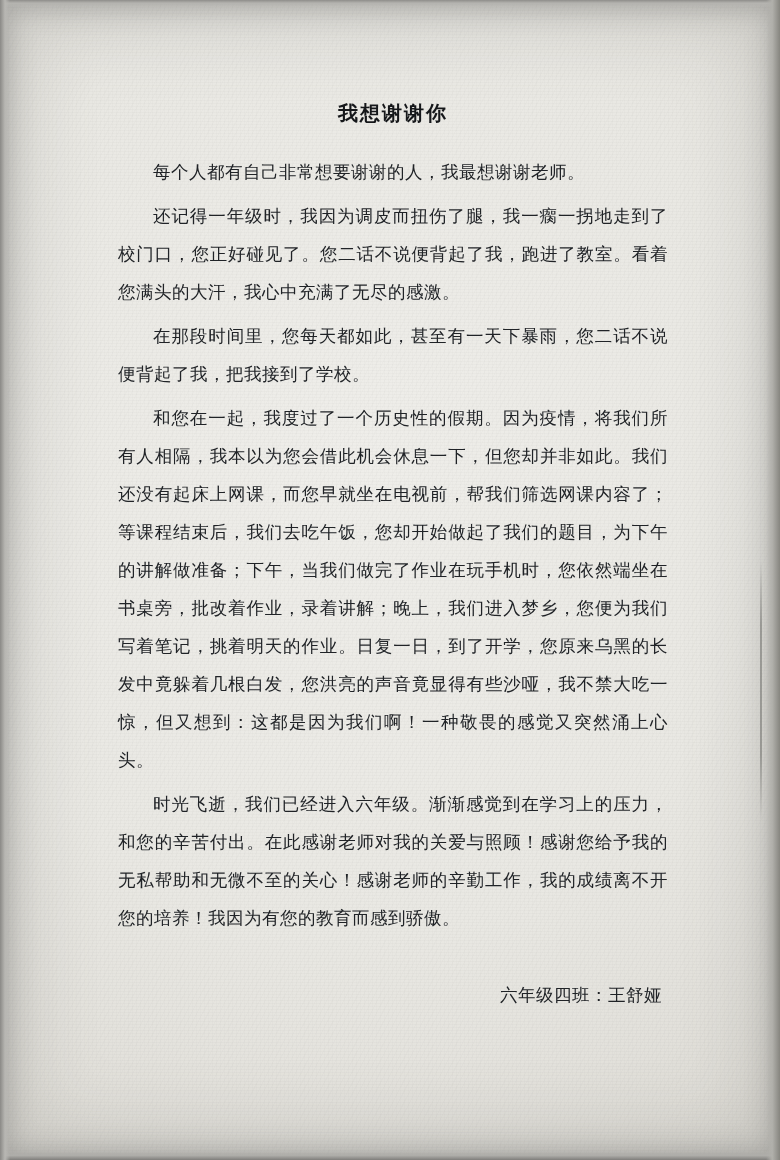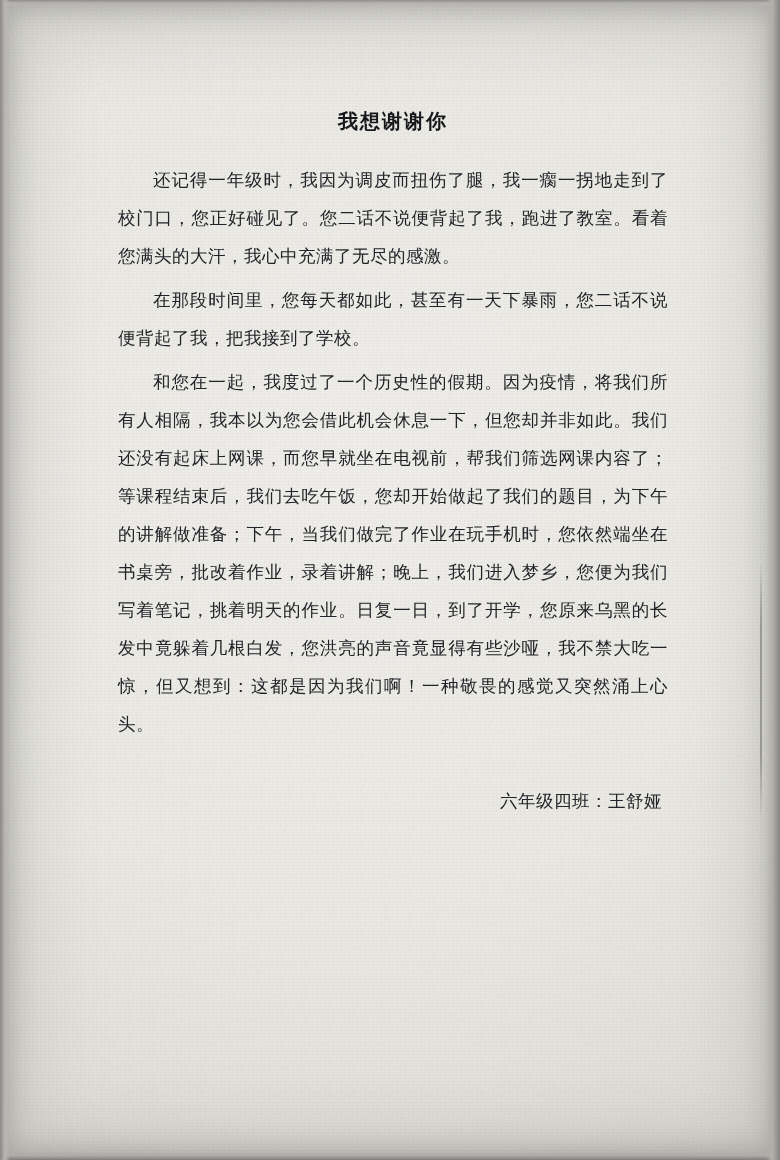--- a/index.html
+++ b/index.html
@@ -63,21 +63,21 @@
   #scan-edges .edge-r { position:absolute; right:0; top:0; width:14px; height:1160px;
     background: linear-gradient(270deg,#86857f 0%, #b1b0ab 55%, rgba(200,199,195,0) 100%); }
   
   #scan-edges .crease { position:absolute; right:18px; top:560px; width:2px; height:260px;
     background: linear-gradient(180deg, rgba(110,110,106,0) 0%, rgba(110,110,106,.55) 25%, rgba(110,110,106,.55) 75%, rgba(110,110,106,0) 100%); }
 
   
   #doc {
     position: absolute;
     left: 0;
-    top: 12px;
+    top: 4px;
     width: 780px;
     height: 1080px;
     box-sizing: border-box;
     padding: 96px 112px 70px 118px;
     color: #1d1f22;
   }
 
   #doc-title {
     text-align: center;
     font-family: "DejaVu Sans", sans-serif;
@@ -110,23 +110,25 @@
     color: #202327;
   }
 </style>
 </head>
 <body>
 
 <div id="page-sheet">
   <div id="doc">
     <h1 id="doc-title">我想谢谢你</h1>
 
+    <p class="para">每个人都有自己非常想要谢谢的人，我最想谢谢老师。</p>
     <p class="para">还记得一年级时，我因为调皮而扭伤了腿，我一瘸一拐地走到了校门口，您正好碰见了。您二话不说便背起了我，跑进了教室。看着您满头的大汗，我心中充满了无尽的感激。</p>
     <p class="para">在那段时间里，您每天都如此，甚至有一天下暴雨，您二话不说便背起了我，把我接到了学校。</p>
     <p class="para">和您在一起，我度过了一个历史性的假期。因为疫情，将我们所有人相隔，我本以为您会借此机会休息一下，但您却并非如此。我们还没有起床上网课，而您早就坐在电视前，帮我们筛选网课内容了；等课程结束后，我们去吃午饭，您却开始做起了我们的题目，为下午的讲解做准备；下午，当我们做完了作业在玩手机时，您依然端坐在书桌旁，批改着作业，录着讲解；晚上，我们进入梦乡，您便为我们写着笔记，挑着明天的作业。日复一日，到了开学，您原来乌黑的长发中竟躲着几根白发，您洪亮的声音竟显得有些沙哑，我不禁大吃一惊，但又想到：这都是因为我们啊！一种敬畏的感觉又突然涌上心头。</p>
+    <p class="para">时光飞逝，我们已经进入六年级。渐渐感觉到在学习上的压力，和您的辛苦付出。在此感谢老师对我的关爱与照顾！感谢您给予我的无私帮助和无微不至的关心！感谢老师的辛勤工作，我的成绩离不开您的培养！我因为有您的教育而感到骄傲。</p>
 
     <div id="signature">六年级四班：王舒娅</div>
   </div>
 
   <div id="grain"></div>
   <div id="vignette"></div>
   <div id="scan-edges">
     <div class="edge-t"></div>
     <div class="edge-b"></div>
     <div class="edge-l"></div>

